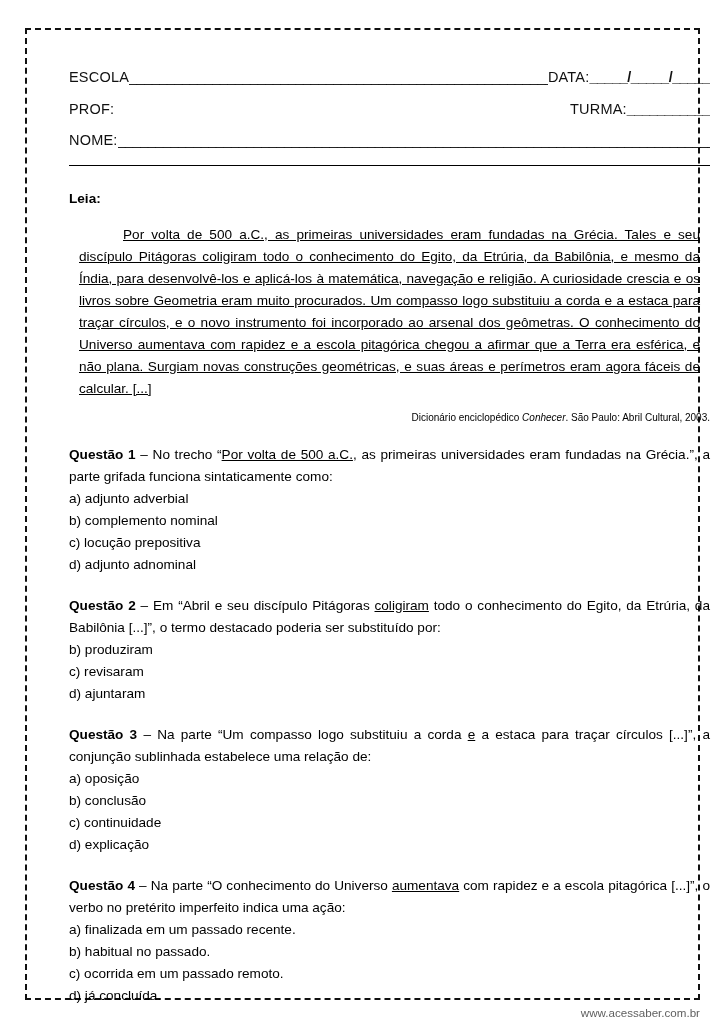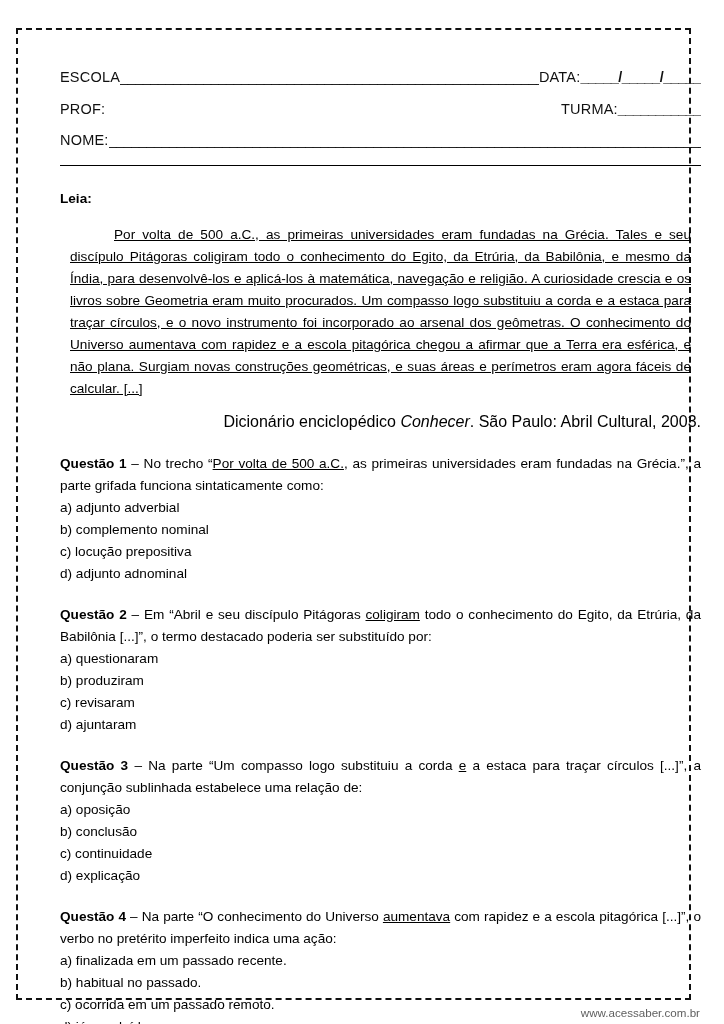--- a/index.html
+++ b/index.html
@@ -13,21 +13,21 @@
     height: 1024px;
     position: relative;
     font-family: "Liberation Sans", sans-serif;
     color: #000000;
     overflow: hidden;
   }
 
   
   .sheet-frame {
     position: absolute;
-    left: 16px;
+    left: 25px;
     top: 28px;
     width: 675px;
     height: 972px;
     box-sizing: border-box;
     border: 2px dashed #111111;
   }
 
   .sheet-inner {
     position: absolute;
     left: 42px;
@@ -86,21 +86,21 @@
     margin: 10px;
     text-align: justify;
     text-indent: 44px;
     font-size: 13.6px;
     line-height: 1.62;
     text-decoration: underline;
   }
   .source {
     margin: 4px 0 0 0;
     text-align: right;
-    font-size: 16px;
+    font-size: 10px;
     line-height: 1.5;
   }
   .source .work { font-style: italic; }
 
   .question-block { margin-top: 19px; }
   .q-prompt {
     margin: 0;
     text-align: justify;
     font-size: 13.6px;
     line-height: 1.62;
@@ -176,21 +176,20 @@
             <ul class="options">
               <li class="option">a) adjunto adverbial</li>
               <li class="option">b) complemento nominal</li>
               <li class="option">c) locução prepositiva</li>
               <li class="option">d) adjunto adnominal</li>
             </ul>
           </div>
           <div class="question-block">
             <p class="q-prompt"><span class="q-tag">Questão 2</span><span> – </span><span>Em “Abril e seu discípulo Pitágoras </span><span class="u">coligiram</span><span> todo o conhecimento do Egito, da Etrúria, da Babilônia [...]”, o termo destacado poderia ser substituído por:</span></p>
             <ul class="options">
-              <li class="option">a) questionaram</li>
               <li class="option">b) produziram</li>
               <li class="option">c) revisaram</li>
               <li class="option">d) ajuntaram</li>
             </ul>
           </div>
           <div class="question-block">
             <p class="q-prompt"><span class="q-tag">Questão 3</span><span> – </span><span>Na parte “Um compasso logo substituiu a corda </span><span class="u">e</span><span> a estaca para traçar círculos [...]”, a conjunção sublinhada estabelece uma relação de:</span></p>
             <ul class="options">
               <li class="option">a) oposição</li>
               <li class="option">b) conclusão</li>

